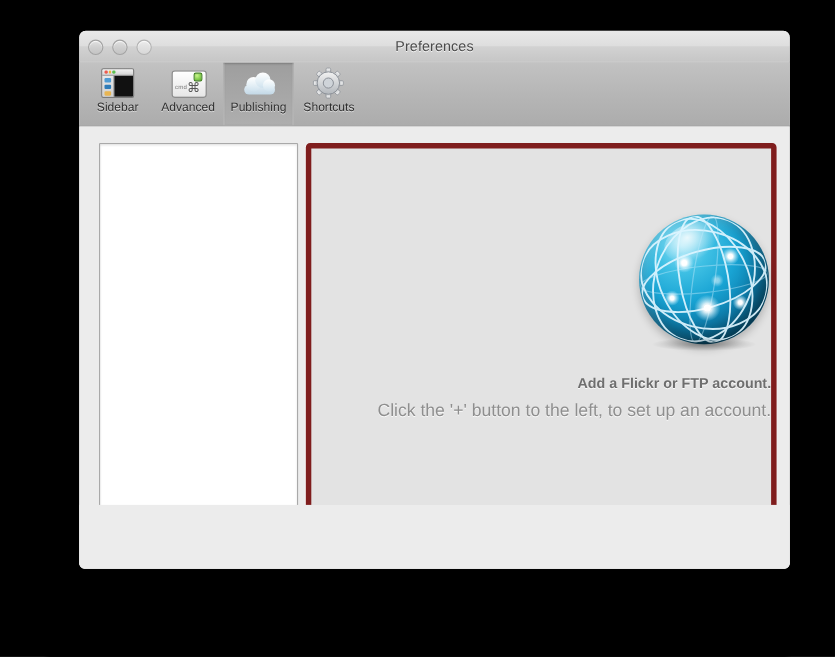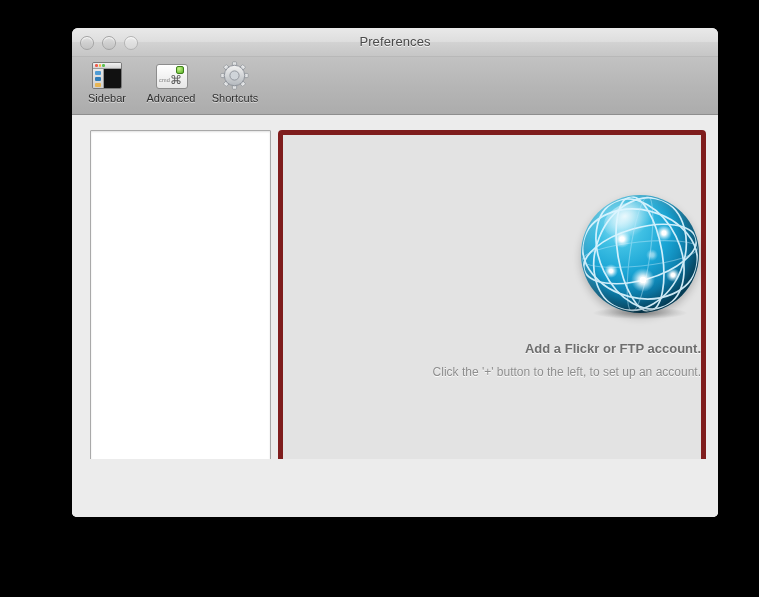--- a/index.html
+++ b/index.html
@@ -359,21 +359,21 @@
 
   #headline {
     margin-top: 26px;
     font-size: 13px;
     font-weight: bold;
     color: #6e6e6e;
     text-shadow: 0 1px 0 rgba(255,255,255,0.85);
   }
   #subline {
     margin-top: 9px;
-    font-size: 12px;
+    font-size: 16px;
     color: #8e8e8e;
     text-shadow: 0 1px 0 rgba(255,255,255,0.85);
   }
 
   
   #addremove {
     position: absolute;
     left: 18px;
     top: 362px;
     display: flex;
@@ -451,20 +451,31 @@
           <div class="ico-short">
             <div class="key"></div>
             <div class="led"></div>
             <div class="cmdtxt">cmd</div>
             <div class="glyph">⌘</div>
           </div>
         </div>
         <div class="tool-label">Advanced</div>
       </div>
 
+      <div class="tool-item selected">
+        <div class="tool-icon">
+          <div class="ico-cloud">
+            <div class="base"></div>
+            <div class="c1"></div>
+            <div class="c2"></div>
+            <div class="c3"></div>
+          </div>
+        </div>
+        <div class="tool-label">Publishing</div>
+      </div>
 
 
       <div class="tool-item">
         <div class="tool-icon">
           <div class="ico-gear">
             <svg width="29" height="29" viewBox="0 0 29 29">
               <defs>
                 <linearGradient id="gearG" x1="0" y1="0" x2="0" y2="1">
                   <stop offset="0%" stop-color="#f2f2f2"></stop>
                   <stop offset="100%" stop-color="#b3b8bd"></stop>

